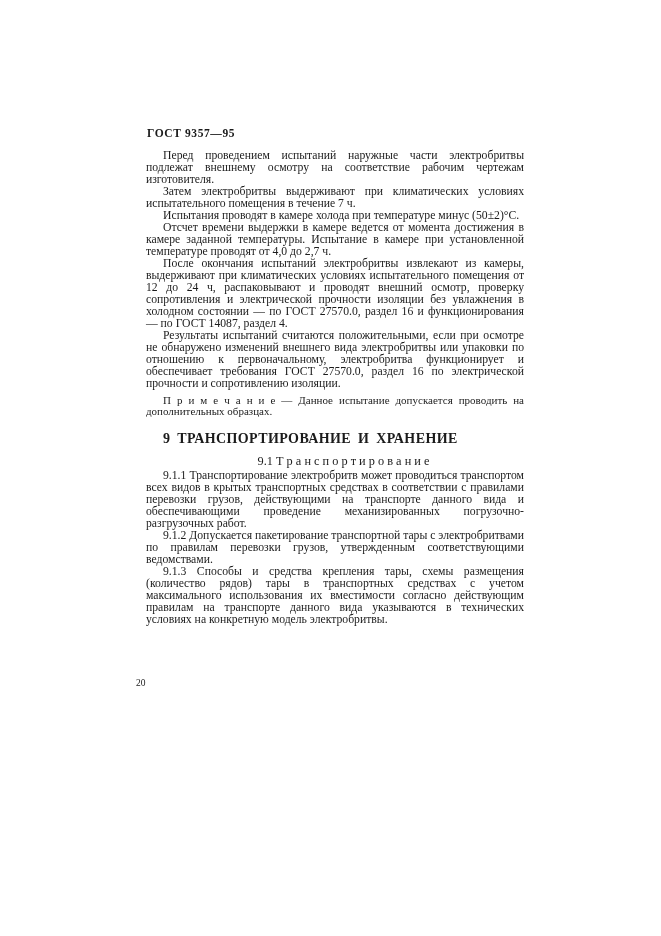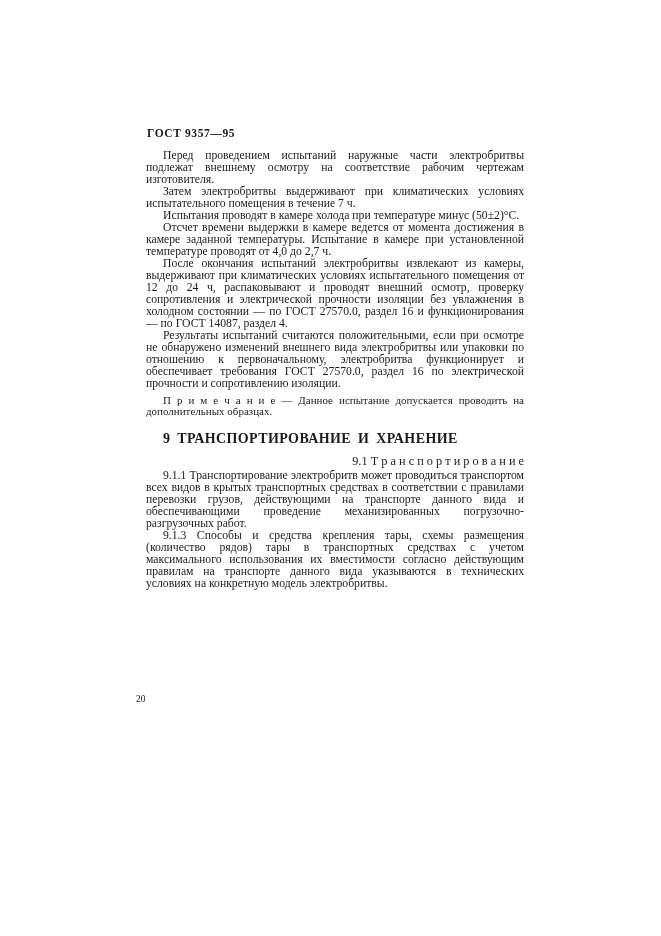--- a/index.html
+++ b/index.html
@@ -50,26 +50,26 @@
     letter-spacing: 0.4px;
     word-spacing: 3px;
     text-indent: 17px;
     text-align: left;
   }
   .subsection-heading {
     margin: 7px 0 1px 0;
     font-size: 12.3px;
     font-weight: normal;
     text-indent: 17px;
-    text-align: right;
+    text-align: center;
   }
   .page-number {
     position: absolute;
     left: 136px;
-    top: 694px;
+    top: 678px;
     font-size: 9.5px;
   }
 </style>
 </head>
 <body>
 
 <div class="page">
 
   <div class="running-header">ГОСТ 9357—95</div>
 
@@ -90,20 +90,21 @@
 
     <p class="note">П р и м е ч а н и е — Данное испытание допускается проводить на дополнительных образцах.</p>
 
     <h2 class="section-heading">9 ТРАНСПОРТИРОВАНИЕ И ХРАНЕНИЕ</h2>
 
     <h3 class="subsection-heading">9.1 Т р а н с п о р т и р о в а н и е</h3>
 
     <p>9.1.1 Транспортирование электробритв может проводиться транспортом всех видов в крытых транспортных средствах в соответствии с правилами перевозки грузов, действующими на транспорте данного вида и обеспечивающими проведение механизированных погрузочно-разгрузочных работ.</p>
 
 
+    <p>9.1.2 Допускается пакетирование транспортной тары с электробритвами по правилам перевозки грузов, утвержденным соответствующими ведомствами.</p>
 
     <p>9.1.3 Способы и средства крепления тары, схемы размещения (количество рядов) тары в транспортных средствах с учетом максимального использования их вместимости согласно действующим правилам на транспорте данного вида указываются в технических условиях на конкретную модель электробритвы.</p>
 
   </div>
 
   <div class="page-number">20</div>
 
 </div>
 
 </body></html>

